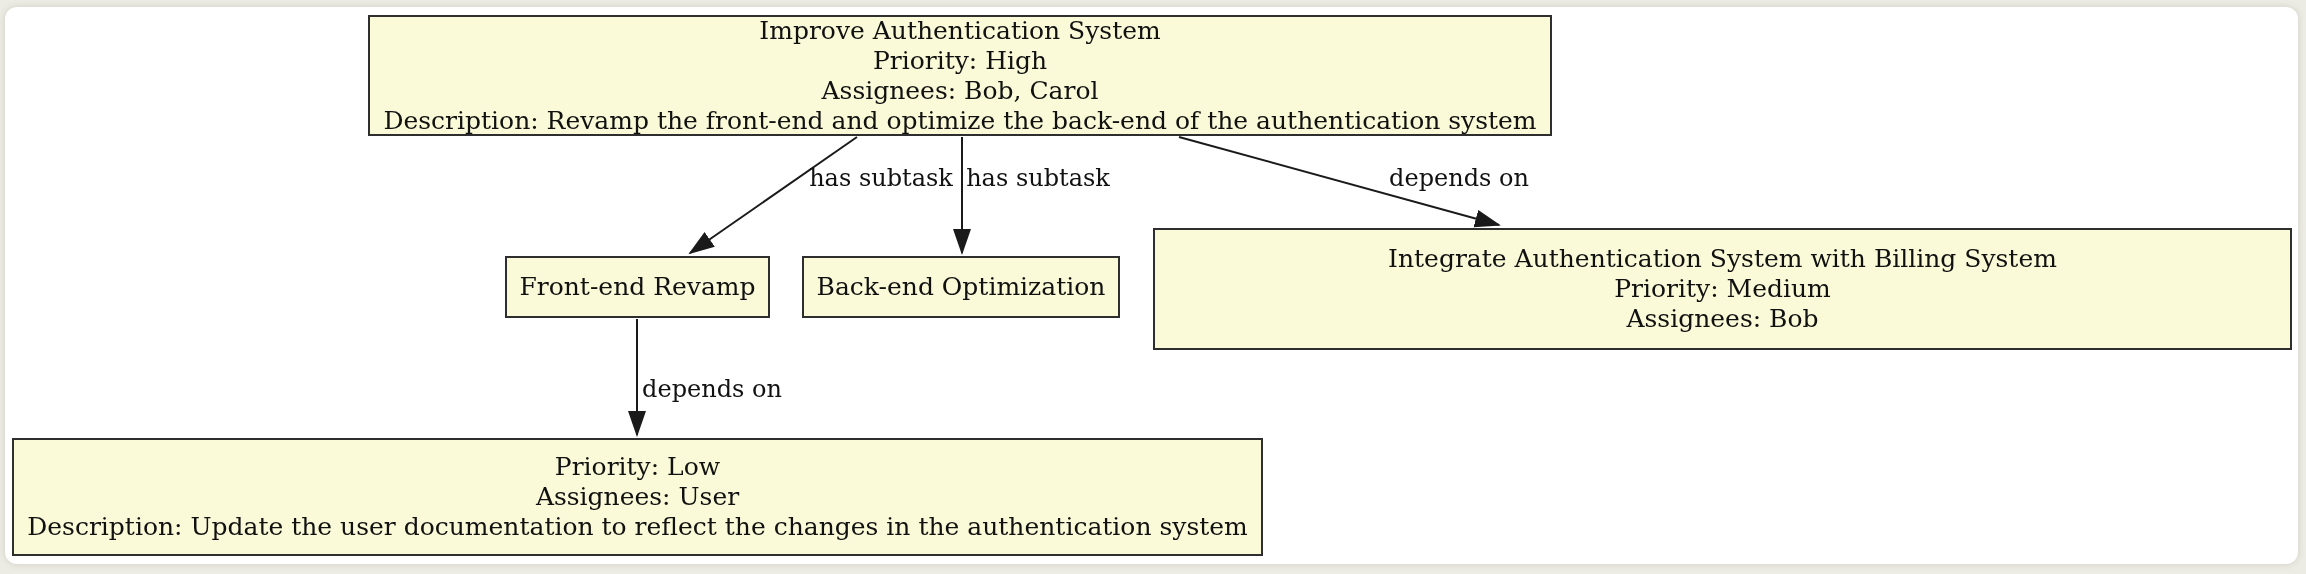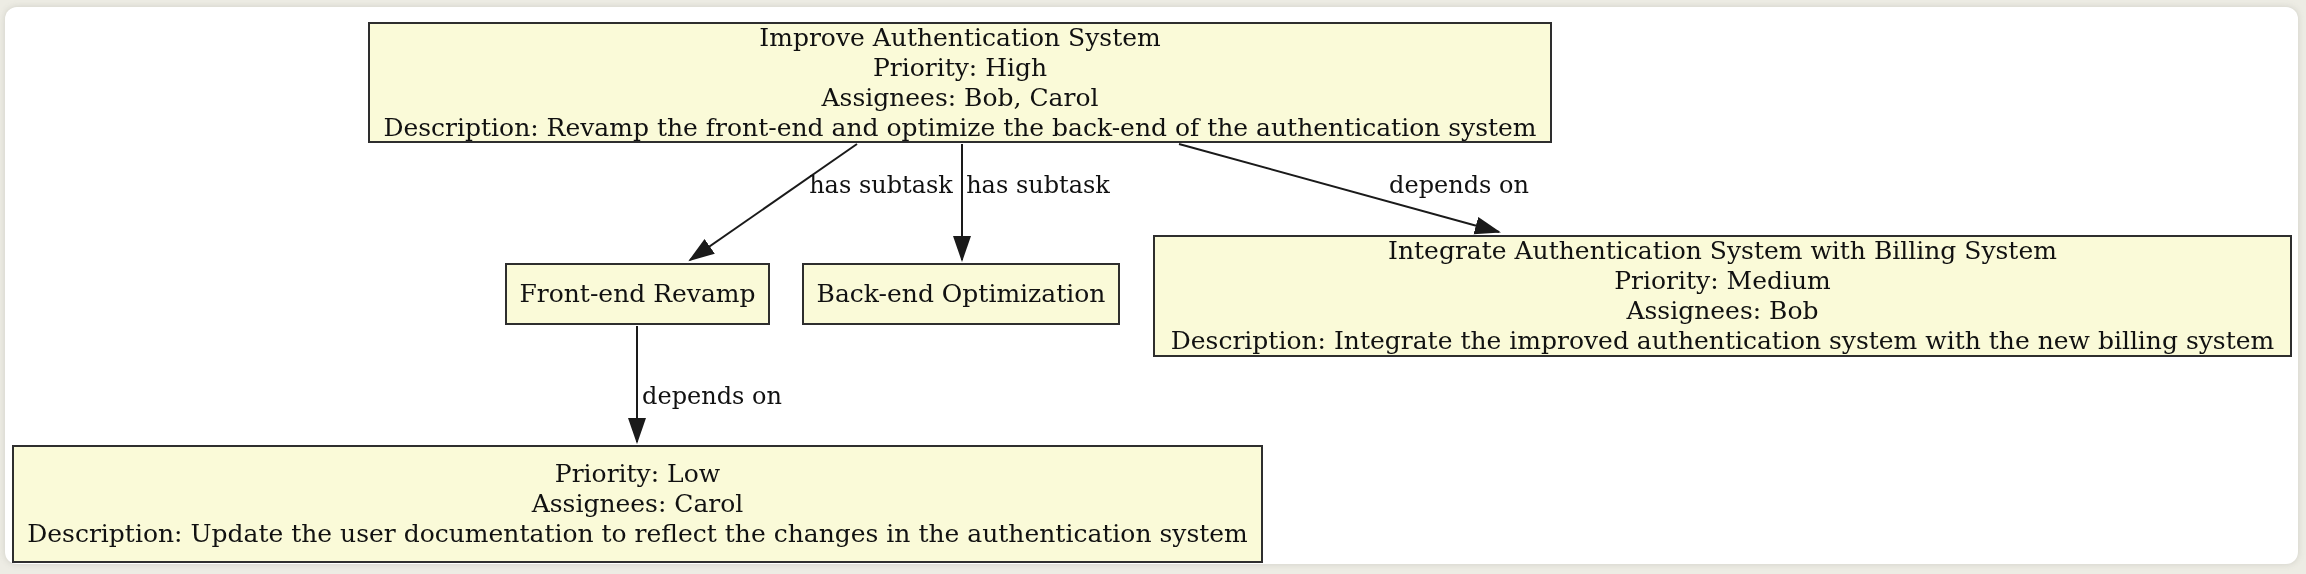--- a/index.html
+++ b/index.html
@@ -16,21 +16,21 @@
     top: 7px;
     width: 2293px;
     height: 557px;
     background: #FFFFFF;
     border-radius: 12px;
     box-shadow: 0 0 6px rgba(120,120,110,0.25);
   }
   .graph {
     position: absolute;
     left: 0;
-    top: 7px;
+    top: 0;
     width: 2306px;
     height: 446px;
   }
   .node {
     position: absolute;
     box-sizing: border-box;
     background: #FAFAD8;
     border: 2px solid #2E2E2E;
     color: #111111;
     display: flex;
@@ -100,26 +100,25 @@
   </div>
 
   <div class="node node-backend">
     <div>Back-end Optimization</div>
   </div>
 
   <div class="node node-integrate">
     <div>Integrate Authentication System with Billing System</div>
     <div>Priority: Medium</div>
     <div>Assignees: Bob</div>
-    <div>Description: Integrate the improved authentication system with the new billing system</div>
   </div>
 
   <div class="node node-docs">
     <div>Priority: Low</div>
-    <div>Assignees: Carol</div>
+    <div>Assignees: User</div>
     <div>Description: Update the user documentation to reflect the changes in the authentication system</div>
   </div>
 
   <div class="edge-label label-has-subtask-1">has subtask</div>
   <div class="edge-label label-has-subtask-2">has subtask</div>
   <div class="edge-label label-depends-right">depends on</div>
   <div class="edge-label label-depends-left">depends on</div>
 
 </div>
 

